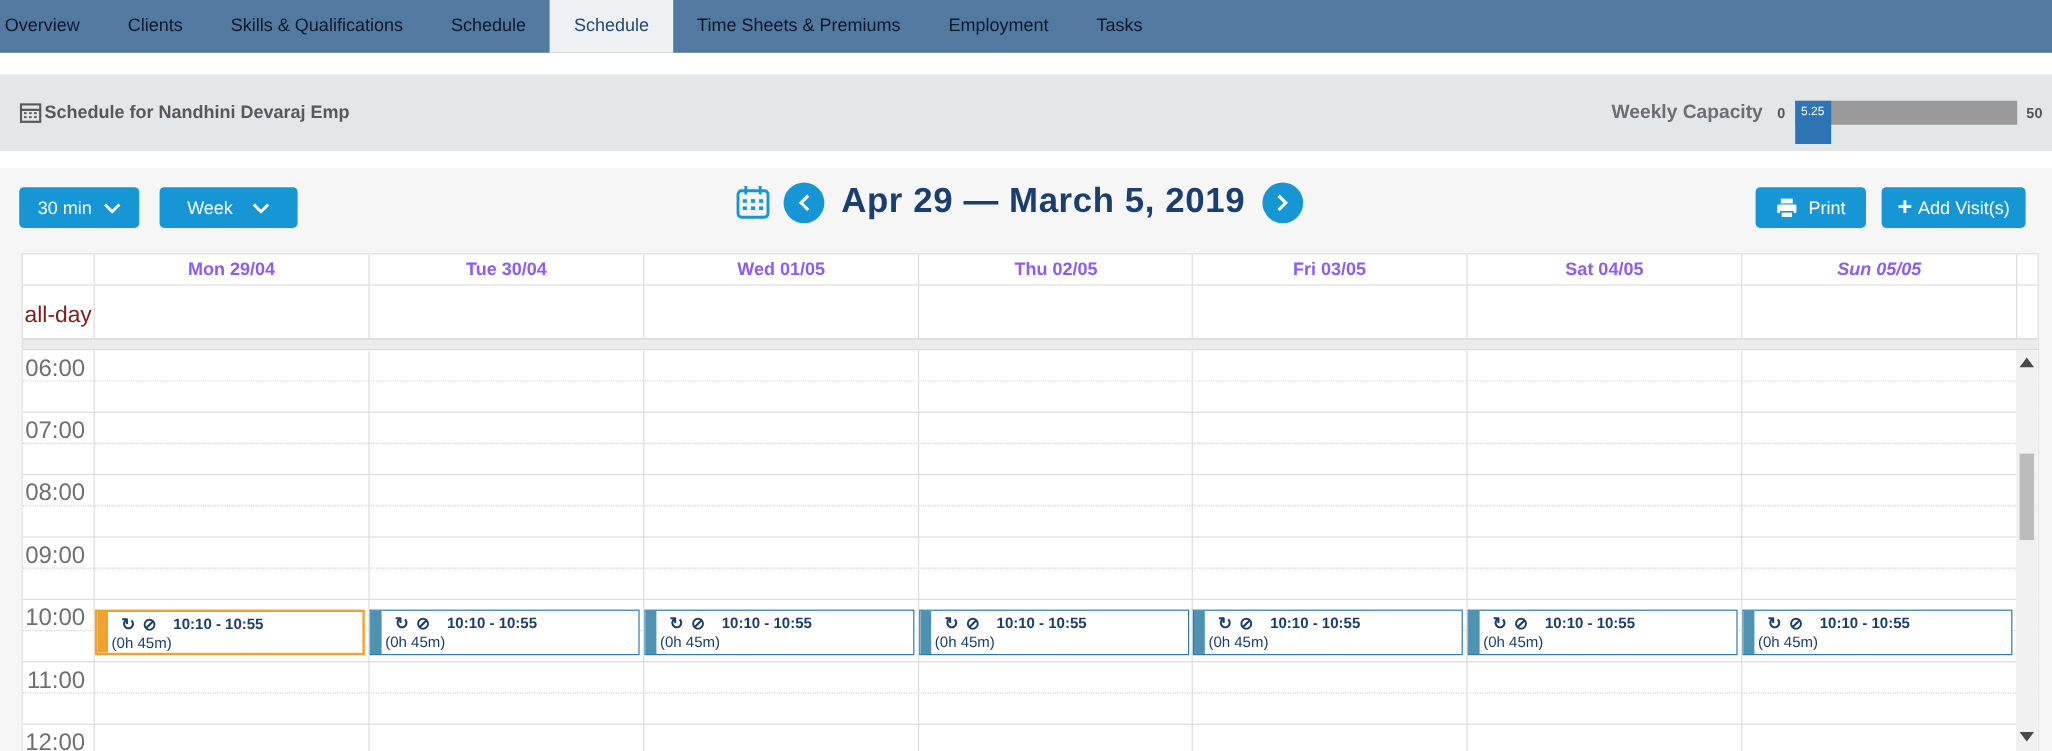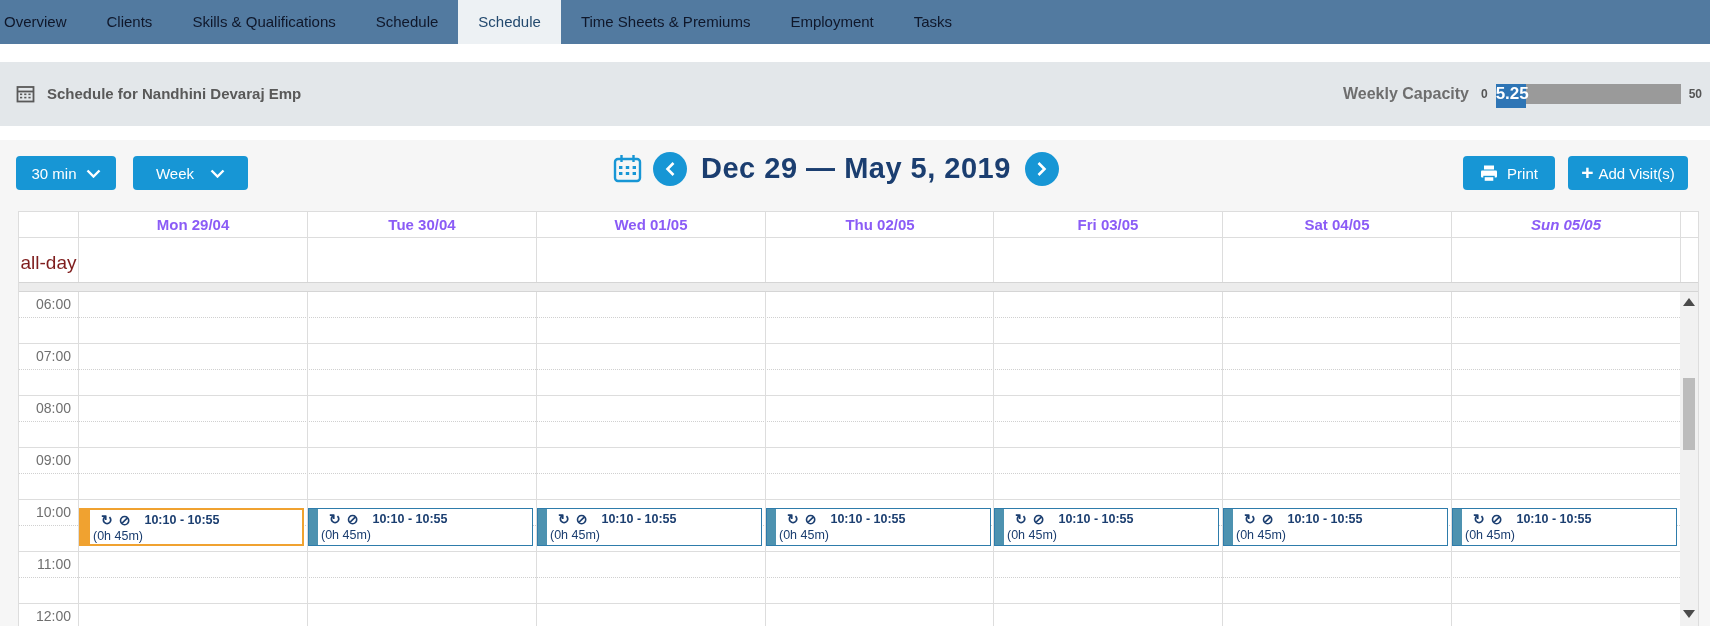--- a/index.html
+++ b/index.html
@@ -18,32 +18,32 @@
     cursor:pointer;white-space:nowrap;
   }
   .tab:first-child{padding-left:4px;}
   .tab.active{background:#edf1f4;color:#23496e;}
   
   .band{
     position:absolute;left:0;top:62px;width:1710px;height:64px;
     background:#e3e7ea;
   }
   .title-wrap{
-    position:absolute;left:16px;top:84px;display:flex;align-items:center;gap:12px;
+    position:absolute;left:16px;top:84px;display:flex;align-items:center;gap:2px;
   }
   .title-text{font-size:15px;font-weight:bold;color:#595959;}
   .capacity-wrap{
     position:absolute;right:8px;top:84px;display:flex;align-items:center;gap:8px;
   }
   .capacity-label{font-size:16px;font-weight:bold;color:#6e6e6e;margin-right:4px;}
   .capacity-minmax{font-size:12px;font-weight:bold;color:#555;}
   .capacity-bar{position:relative;width:185px;height:20px;background:#9a9a9a;}
   .capacity-fill{
-    position:absolute;left:0;top:0;height:24px;width:30px;background:#2e75b5;
-    color:#fff;font-size:17px;font-weight:bold;line-height:20px;text-align:center;
+    position:absolute;left:0;top:0;height:36px;width:30px;background:#2e75b5;
+    color:#fff;font-size:10px;font-weight:normal;line-height:20px;text-align:center;
   }
   
   .zone{position:absolute;left:0;top:140px;width:1710px;height:486px;background:#f6f6f6;}
   .btn{
     position:absolute;height:34px;background:#1796d5;border-radius:4px;color:#fff;
     font-size:15px;display:flex;align-items:center;justify-content:center;gap:9px;
     cursor:pointer;white-space:nowrap;
   }
   .datenav{
     position:absolute;left:612px;top:150px;height:37px;
@@ -76,21 +76,21 @@
     position:absolute;left:0;top:0;width:59px;height:44px;line-height:50px;
     text-align:center;font-size:19px;color:#7f1d1d;
   }
   .divider{height:10px;background:#ececec;border-top:1px solid #d5d5d5;border-bottom:1px solid #d5d5d5;box-sizing:border-box;}
   .scroll-area{position:relative;height:334px;overflow:hidden;background:#fff;}
   .slot{height:26px;box-sizing:border-box;}
   .slot.hour{border-bottom:1px dotted #d0d0d0;}
   .slot.half{border-bottom:1px solid #ddd;}
   .vline{position:absolute;top:0;bottom:0;width:0;border-left:1px solid #ddd;}
   .time-label{
-    position:absolute;width:52px;text-align:right;font-size:14px;color:#6f6f6f;
+    position:absolute;width:52px;text-align:right;font-size:20px;color:#6f6f6f;
   }
   
   .event{
     position:absolute;height:38px;background:#fff;border:1px solid #2e7cab;
     box-sizing:border-box;cursor:pointer;overflow:hidden;
   }
   .event.selected{border:2px solid #f0a230;}
   .event-bar{position:absolute;left:0;top:0;bottom:0;width:9px;background:#4d92b0;}
   .event.selected .event-bar{background:#f0a230;}
   .event-content{margin-left:9px;padding:1px 0 0 3px;color:#1b3e70;}
@@ -181,21 +181,21 @@
       </g>
     </svg>
   </span>
   <div class="circle-btn">
     <span style="display:flex">
       <svg width="11" height="16" viewBox="0 0 11 16">
           <polyline points="8.5,2 2.5,8 8.5,14" fill="none" stroke="#fff" stroke-width="2.6"></polyline>
         </svg>
     </span>
   </div>
-  <span class="date-range">Dec 29 — May 5, 2019</span>
+  <span class="date-range">Apr 29 — March 5, 2019</span>
   <div class="circle-btn">
     <span style="display:flex">
       <svg width="11" height="16" viewBox="0 0 11 16">
           <polyline points="2.5,2 8.5,8 2.5,14" fill="none" stroke="#fff" stroke-width="2.6"></polyline>
         </svg>
     </span>
   </div>
 </div>
 
 <div class="btn" style="left:1463px;top:156px;width:92px;">

